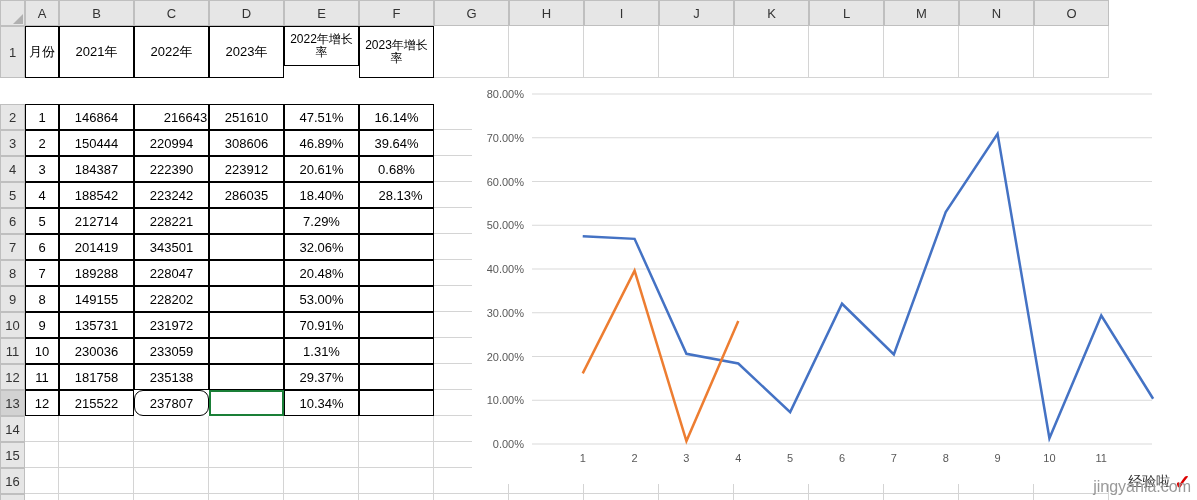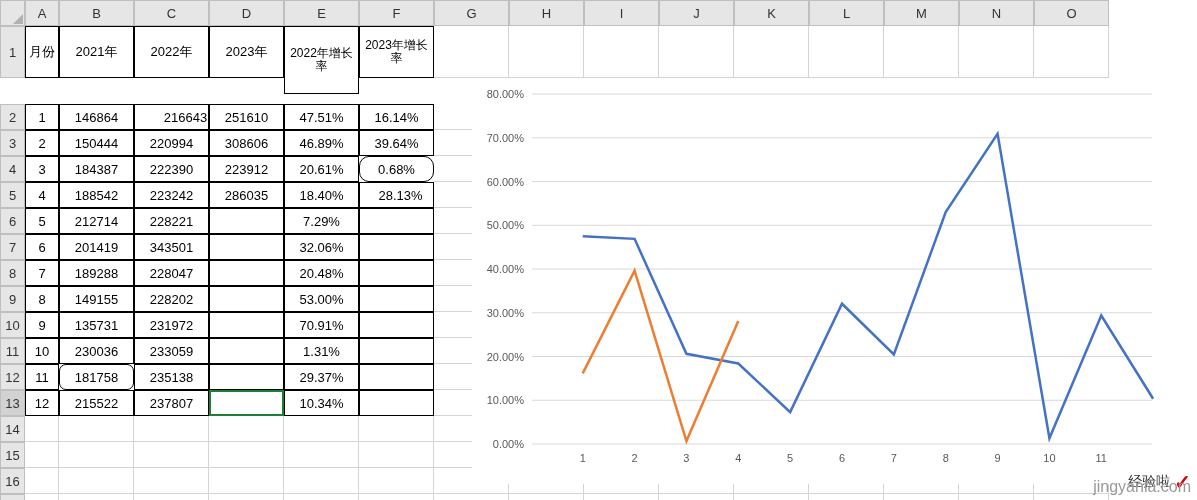--- a/index.html
+++ b/index.html
@@ -98,21 +98,21 @@
     <div class="colhead">K</div>
     <div class="colhead">L</div>
     <div class="colhead">M</div>
     <div class="colhead">N</div>
     <div class="colhead">O</div>
     <div class="rowhead row1" style="height: 52px;">1</div>
     <div class="cell row1" style="height: 52px; border-width: 1px; border-style: solid; border-color: rgb(0, 0, 0);">月份</div>
     <div class="cell row1" style="height: 52px; border-width: 1px; border-style: solid; border-color: rgb(0, 0, 0);">2021年</div>
     <div class="cell row1" style="height: 52px; border-width: 1px; border-style: solid; border-color: rgb(0, 0, 0);">2022年</div>
     <div class="cell row1" style="height: 52px; border-width: 1px; border-style: solid; border-color: rgb(0, 0, 0);">2023年</div>
-    <div class="cell row1 hdrcell" style="height: 68px; border-width: 1px; border-style: solid; border-color: rgb(0, 0, 0);">2022年增长率</div>
+    <div class="cell row1 hdrcell" style="height: 40px; border-width: 1px; border-style: solid; border-color: rgb(0, 0, 0);">2022年增长率</div>
     <div class="cell row1 hdrcell" style="height: 52px; border-width: 1px; border-style: solid; border-color: rgb(0, 0, 0);">2023年增长率</div>
     <div class="cell row1" style="height: 52px;"></div>
     <div class="cell row1" style="height: 52px;"></div>
     <div class="cell row1" style="height: 52px;"></div>
     <div class="cell row1" style="height: 52px;"></div>
     <div class="cell row1" style="height: 52px;"></div>
     <div class="cell row1" style="height: 52px;"></div>
     <div class="cell row1" style="height: 52px;"></div>
     <div class="cell row1" style="height: 52px;"></div>
     <div class="cell row1" style="height: 52px;"></div>
@@ -147,21 +147,21 @@
     <div class="cell"></div>
     <div class="cell"></div>
     <div class="cell"></div>
     <div class="cell"></div>
     <div class="rowhead">4</div>
     <div class="cell" style="border-width: 1px; border-style: solid; border-color: rgb(0, 0, 0);">3</div>
     <div class="cell" style="border-width: 1px; border-style: solid; border-color: rgb(0, 0, 0);">184387</div>
     <div class="cell" style="border-width: 1px; border-style: solid; border-color: rgb(0, 0, 0);">222390</div>
     <div class="cell" style="border-width: 1px; border-style: solid; border-color: rgb(0, 0, 0);">223912</div>
     <div class="cell" style="border-width: 1px; border-style: solid; border-color: rgb(0, 0, 0);">20.61%</div>
-    <div class="cell" style="border-width: 1px; border-style: solid; border-color: rgb(0, 0, 0); border-radius: 10px;">0.68%</div>
+    <div class="cell" style="border-width: 1px; border-style: solid; border-color: rgb(0, 0, 0);">0.68%</div>
     <div class="cell"></div>
     <div class="cell"></div>
     <div class="cell"></div>
     <div class="cell"></div>
     <div class="cell"></div>
     <div class="cell"></div>
     <div class="cell"></div>
     <div class="cell"></div>
     <div class="cell"></div>
     <div class="rowhead">5</div>
@@ -271,38 +271,38 @@
     <div class="cell"></div>
     <div class="cell"></div>
     <div class="cell"></div>
     <div class="cell"></div>
     <div class="cell"></div>
     <div class="cell"></div>
     <div class="cell"></div>
     <div class="cell"></div>
     <div class="rowhead">12</div>
     <div class="cell" style="border-width: 1px; border-style: solid; border-color: rgb(0, 0, 0);">11</div>
-    <div class="cell" style="border-width: 1px; border-style: solid; border-color: rgb(0, 0, 0); border-radius: 7px;">181758</div>
+    <div class="cell" style="border-width: 1px; border-style: solid; border-color: rgb(0, 0, 0);">181758</div>
     <div class="cell" style="border-width: 1px; border-style: solid; border-color: rgb(0, 0, 0);">235138</div>
     <div class="cell" style="border-width: 1px; border-style: solid; border-color: rgb(0, 0, 0);"></div>
     <div class="cell" style="border-width: 1px; border-style: solid; border-color: rgb(0, 0, 0);">29.37%</div>
     <div class="cell" style="border-width: 1px; border-style: solid; border-color: rgb(0, 0, 0);"></div>
     <div class="cell"></div>
     <div class="cell"></div>
     <div class="cell"></div>
     <div class="cell"></div>
     <div class="cell"></div>
     <div class="cell"></div>
     <div class="cell"></div>
     <div class="cell"></div>
     <div class="cell"></div>
     <div class="rowhead sel">13</div>
     <div class="cell" style="border-width: 1px; border-style: solid; border-color: rgb(0, 0, 0);">12</div>
     <div class="cell" style="border-width: 1px; border-style: solid; border-color: rgb(0, 0, 0);">215522</div>
-    <div class="cell" style="border-width: 1px; border-style: solid; border-color: rgb(0, 0, 0);">237807</div>
+    <div class="cell" style="border-width: 1px; border-style: solid; border-color: rgb(0, 0, 0); border-radius: 9px;">237807</div>
     <div class="cell sel-cell" style="border-width: 1px; border-style: solid; border-color: rgb(0, 0, 0);"></div>
     <div class="cell" style="border-width: 1px; border-style: solid; border-color: rgb(0, 0, 0);">10.34%</div>
     <div class="cell" style="border-width: 1px; border-style: solid; border-color: rgb(0, 0, 0);"></div>
     <div class="cell"></div>
     <div class="cell"></div>
     <div class="cell"></div>
     <div class="cell"></div>
     <div class="cell"></div>
     <div class="cell"></div>
     <div class="cell"></div>

